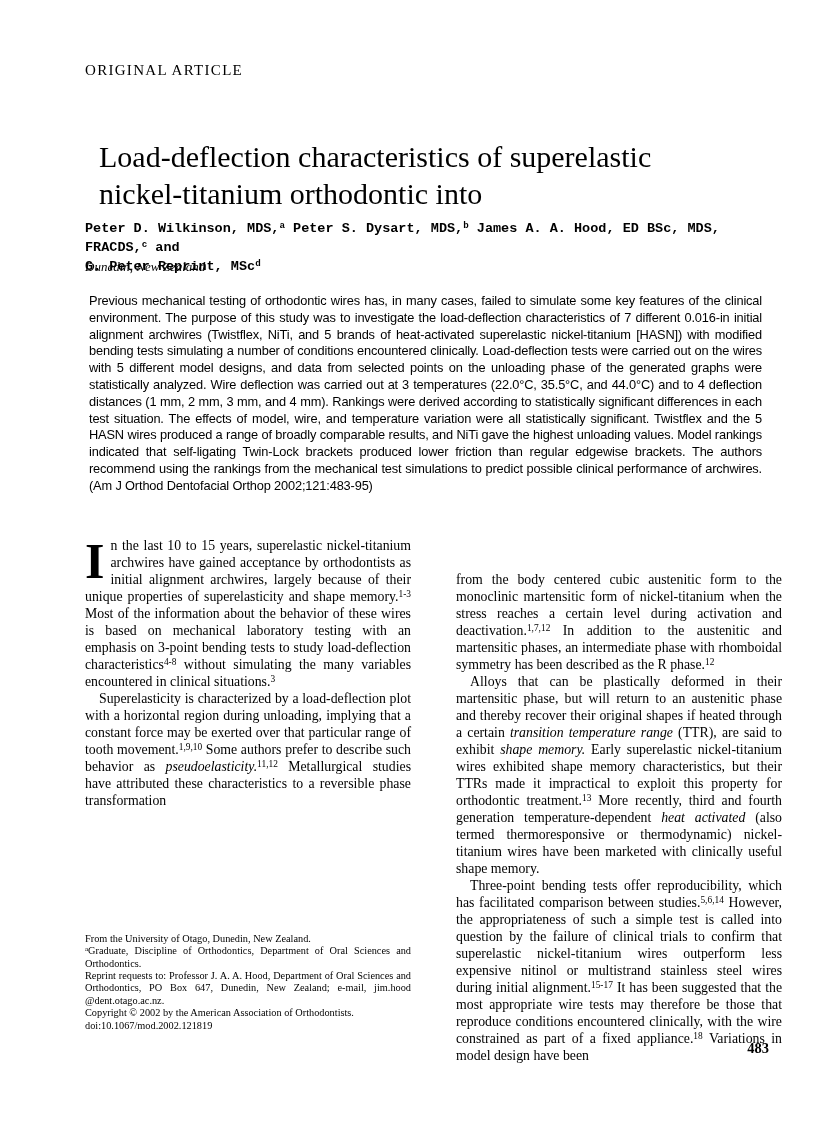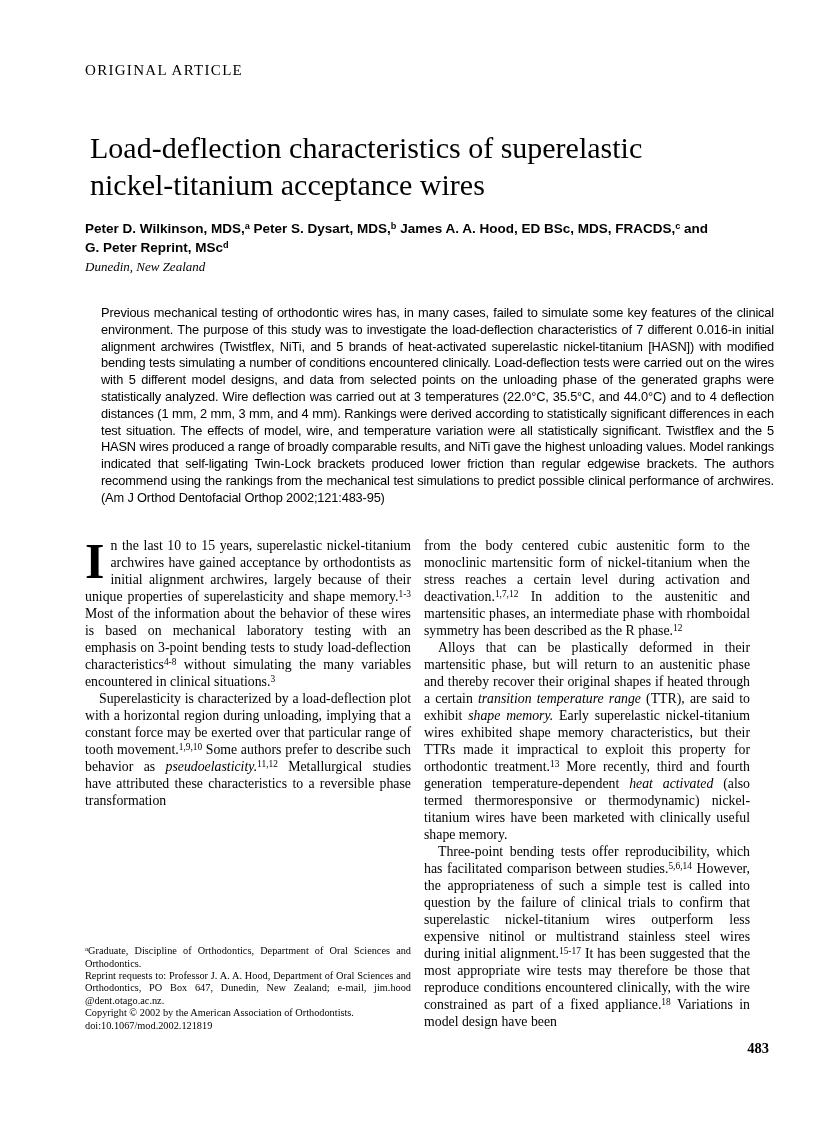--- a/index.html
+++ b/index.html
@@ -9,48 +9,48 @@
     font-family:"Liberation Serif", serif;
     overflow:hidden;
     padding-left:12px;
   }
   .kicker {
     position:absolute; left:85px; top:62px;
     font-size:15px; letter-spacing:1.3px;
   }
   .title {
     position:absolute; left:83px; top:122px; width:690px;
-    margin:7px; font-weight:400;
+    margin:16px; font-weight:400;
     font-size:30px; line-height:37px;
     font-family:"Liberation Serif", serif;
   }
   .authors {
     position:absolute; left:85px; top:219px; width:685px;
-    font-family:Liberation Sans, sans-serif;
+    font-family:Liberation Mono, monospace;
     font-weight:bold; font-size:13.5px; line-height:19px;
   }
   .location {
     position:absolute; left:85px; top:259px;
     font-style:italic; font-size:13px;
   }
   .abstract {
     position:absolute; left:85px; top:289px; width:673px;
-    margin:16px;
+    margin:4px;
     font-family:"Liberation Sans", sans-serif;
     font-size:12.8px; line-height:16.8px;
     letter-spacing:-0.15px;
     text-align:justify;
   }
   .col {
     position:absolute; top:537px;
     font-size:13.8px; line-height:17px;
     text-align:justify;
   }
   .col-left  { left:85px;  width:326px; height:495px; display:flex; flex-direction:column; }
-  .col-right { left:424px; width:326px; }
+  .col-right { left:456px; width:326px;margin-top:34px; }
   .para { margin:0; }
   .indent { text-indent:14px; }
   .dropcap {
     float:left;
     font-size:50px; line-height:44px;
     font-weight:bold;
     margin:2px 6px 0 0;
   }
   sup { font-size:68%; line-height:0; vertical-align:baseline; position:relative; top:-0.45em; }
   .footnotes {
@@ -67,37 +67,38 @@
 </style>
 </head>
 <body>
 
 <div class="page">
 
   <div class="kicker">ORIGINAL ARTICLE</div>
 
   <h1 class="title">
     <span>Load-deflection characteristics of superelastic</span><br>
-    <span>nickel-titanium acceptance wires</span>
+    <span>nickel-titanium orthodontic into</span>
   </h1>
 
   <div class="authors">
     <div><span>Peter D. Wilkinson, MDS,</span><sup>a</sup><span> Peter S. Dysart, MDS,</span><sup>b</sup><span> James A. A. Hood, ED BSc, MDS, FRACDS,</span><sup>c</sup><span> and</span></div>
     <div><span>G. Peter Reprint, MSc</span><sup>d</sup></div>
   </div>
 
   <div class="location">Dunedin, New Zealand</div>
 
   <p class="abstract">Previous mechanical testing of orthodontic wires has, in many cases, failed to simulate some key features of the clinical environment. The purpose of this study was to investigate the load-deflection characteristics of 7 different 0.016-in initial alignment archwires (Twistflex, NiTi, and 5 brands of heat-activated superelastic nickel-titanium [HASN]) with modified bending tests simulating a number of conditions encountered clinically. Load-deflection tests were carried out on the wires with 5 different model designs, and data from selected points on the unloading phase of the generated graphs were statistically analyzed. Wire deflection was carried out at 3 temperatures (22.0°C, 35.5°C, and 44.0°C) and to 4 deflection distances (1 mm, 2 mm, 3 mm, and 4 mm). Rankings were derived according to statistically significant differences in each test situation. The effects of model, wire, and temperature variation were all statistically significant. Twistflex and the 5 HASN wires produced a range of broadly comparable results, and NiTi gave the highest unloading values. Model rankings indicated that self-ligating Twin-Lock brackets produced lower friction than regular edgewise brackets. The authors recommend using the rankings from the mechanical test simulations to predict possible clinical performance of archwires. (Am J Orthod Dentofacial Orthop 2002;121:483-95)</p>
 
   <div class="col col-left">
     <p class="para"><span class="dropcap">I</span><span><span>n the last 10 to 15 years, superelastic nickel-titanium archwires have gained acceptance by orthodontists as initial alignment archwires, largely because of their unique properties of superelasticity and shape memory.</span><sup>1-3</sup><span> Most of the information about the behavior of these wires is based on mechanical laboratory testing with an emphasis on 3-point bending tests to study load-deflection characteristics</span><sup>4-8</sup><span> without simulating the many variables encountered in clinical situations.</span><sup>3</sup></span></p>
     <p class="para indent"><span>Superelasticity is characterized by a load-deflection plot with a horizontal region during unloading, implying that a constant force may be exerted over that particular range of tooth movement.</span><sup>1,9,10</sup><span> Some authors prefer to describe such behavior as </span><i>pseudoelasticity.</i><sup>11,12</sup><span> Metallurgical studies have attributed these characteristics to a reversible phase transformation</span></p>
 
     <div class="footnotes">
+      <p><span>From the University of Otago, Dunedin, New Zealand.</span></p>
       <p><sup>a</sup><span>Graduate, Discipline of Orthodontics, Department of Oral Sciences and Orthodontics.</span></p>
       <p><span>Reprint requests to: Professor J. A. A. Hood, Department of Oral Sciences and Orthodontics, PO Box 647, Dunedin, New Zealand; e-mail, jim.hood @dent.otago.ac.nz.</span></p>
       <p><span>Copyright © 2002 by the American Association of Orthodontists.</span></p>
       <p><span>doi:10.1067/mod.2002.121819</span></p>
     </div>
   </div>
 
   <div class="col col-right">
     <p class="para"><span>from the body centered cubic austenitic form to the monoclinic martensitic form of nickel-titanium when the stress reaches a certain level during activation and deactivation.</span><sup>1,7,12</sup><span> In addition to the austenitic and martensitic phases, an intermediate phase with rhomboidal symmetry has been described as the R phase.</span><sup>12</sup></p>
     <p class="para indent"><span>Alloys that can be plastically deformed in their martensitic phase, but will return to an austenitic phase and thereby recover their original shapes if heated through a certain </span><i>transition temperature range</i><span> (TTR), are said to exhibit </span><i>shape memory.</i><span> Early superelastic nickel-titanium wires exhibited shape memory characteristics, but their TTRs made it impractical to exploit this property for orthodontic treatment.</span><sup>13</sup><span> More recently, third and fourth generation temperature-dependent </span><i>heat activated</i><span> (also termed thermoresponsive or thermodynamic) nickel-titanium wires have been marketed with clinically useful shape memory.</span></p>

